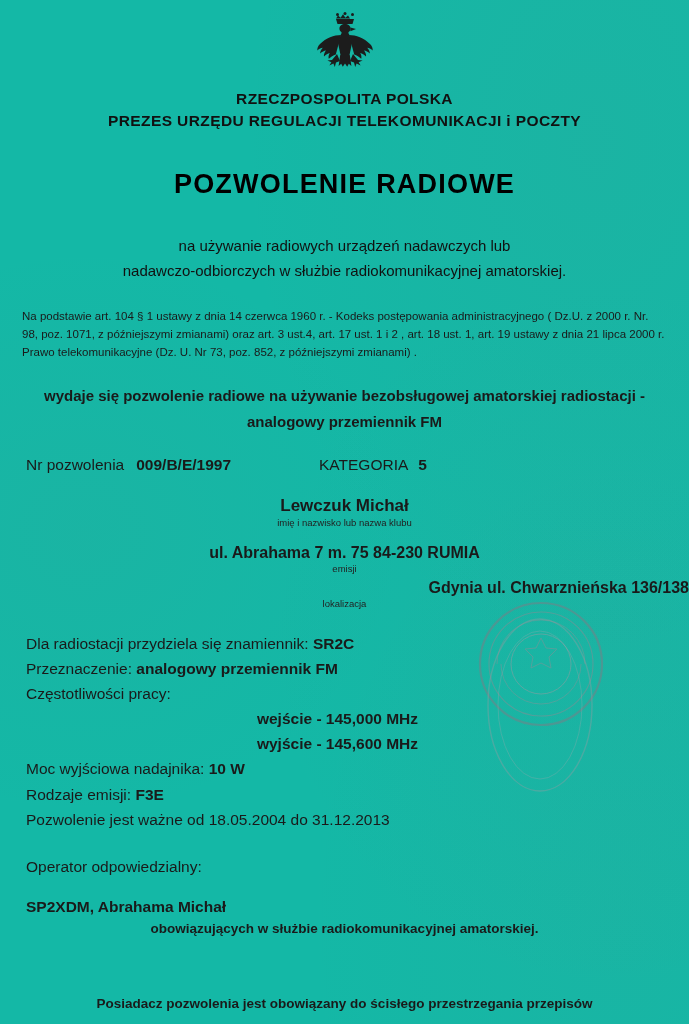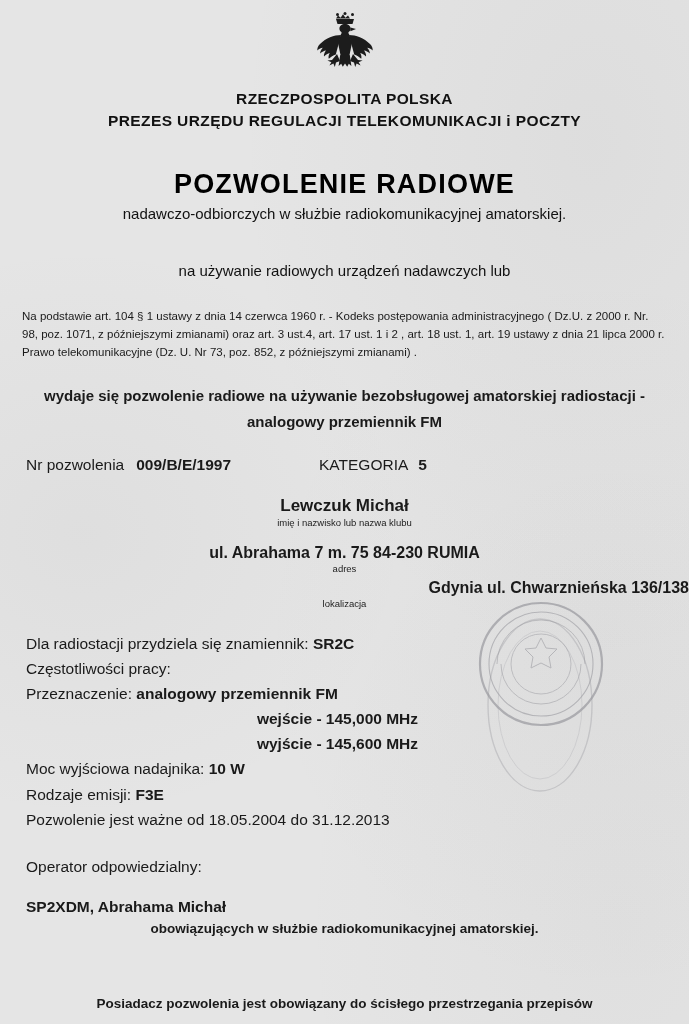--- a/index.html
+++ b/index.html
@@ -9,21 +9,21 @@
   }
   body {
     font-family: "Liberation Sans", sans-serif;
     color: #1a1a1a;
   }
   #page {
     position: relative;
     width: 689px;
     height: 1024px;
     margin: 0 auto;
-    background: #e5e5e5;
+    background: #14b8a6;
     overflow: hidden;
   }
   
   #page::before {
     content: "";
     position: absolute;
     inset: 0;
     background:
       radial-gradient(ellipse at 86% 14%, rgba(120,120,120,0.07), rgba(255,255,255,0) 42%),
       radial-gradient(ellipse at 12% 52%, rgba(120,120,120,0.06), rgba(255,255,255,0) 38%),
@@ -257,56 +257,56 @@
           </g>
         </svg>
       </div>
     </div>
 
     <div class="hdr-line">RZECZPOSPOLITA POLSKA</div>
     <div class="hdr-line second">PREZES URZĘDU REGULACJI TELEKOMUNIKACJI i POCZTY</div>
 
     <div class="title">POZWOLENIE  RADIOWE</div>
 
+    <div class="subtitle">na używanie radiowych urządzeń nadawczych lub</div>
     <div class="subtitle" style="margin-top:2px;">nadawczo-odbiorczych  w służbie radiokomunikacyjnej amatorskiej.</div>
-    <div class="subtitle">na używanie radiowych urządzeń nadawczych lub</div>
 
     <div class="legal">Na podstawie art. 104 § 1 ustawy z dnia 14 czerwca 1960 r. - Kodeks postępowania administracyjnego ( Dz.U. z 2000 r. Nr. 98, poz. 1071, z późniejszymi zmianami) oraz art. 3 ust.4, art. 17 ust. 1 i 2 , art. 18 ust. 1, art. 19 ustawy z dnia 21 lipca 2000 r.  Prawo telekomunikacyjne (Dz. U. Nr 73, poz. 852, z późniejszymi zmianami) .</div>
 
     <div class="grant">wydaje się pozwolenie radiowe na  używanie bezobsługowej amatorskiej radiostacji -</div>
     <div class="grant" style="margin-top:2px;">analogowy przemiennik FM</div>
 
     <div class="permit-row">
       <span class="lbl">Nr pozwolenia</span>
       <span class="val">009/B/E/1997</span>
       <span class="cat-lbl">KATEGORIA</span>
       <span class="cat-val">5</span>
     </div>
 
     <div class="holder">
       <div class="name">Lewczuk Michał</div>
       <div class="caption">imię i nazwisko lub nazwa klubu</div>
     </div>
 
     <div class="addr">ul. Abrahama 7 m. 75     84-230  RUMIA</div>
-    <div class="caption" style="text-align:center;">adres</div>
+    <div class="caption" style="text-align:center;">emisji</div>
 
     <div class="loc">Gdynia ul. Chwarznieńska 136/138</div>
     <div class="caption" style="text-align:center;">lokalizacja</div>
 
     <div class="details">
       <div>
         <span>Dla radiostacji przydziela się znamiennik:</span>
         <span class="b">SR2C</span>
       </div>
-      <div>Częstotliwości pracy:</div>
       <div>
         <span>Przeznaczenie:</span>
         <span class="b">analogowy przemiennik FM</span>
       </div>
+      <div>Częstotliwości pracy:</div>
       <div class="freq-line">wejście - 145,000 MHz</div>
       <div class="freq-line">wyjście - 145,600 MHz</div>
       <div>
         <span>Moc wyjściowa nadajnika:</span>
         <span class="b">10 W</span>
       </div>
       <div>
         <span>Rodzaje emisji:</span>
         <span class="b">F3E</span>
       </div>

